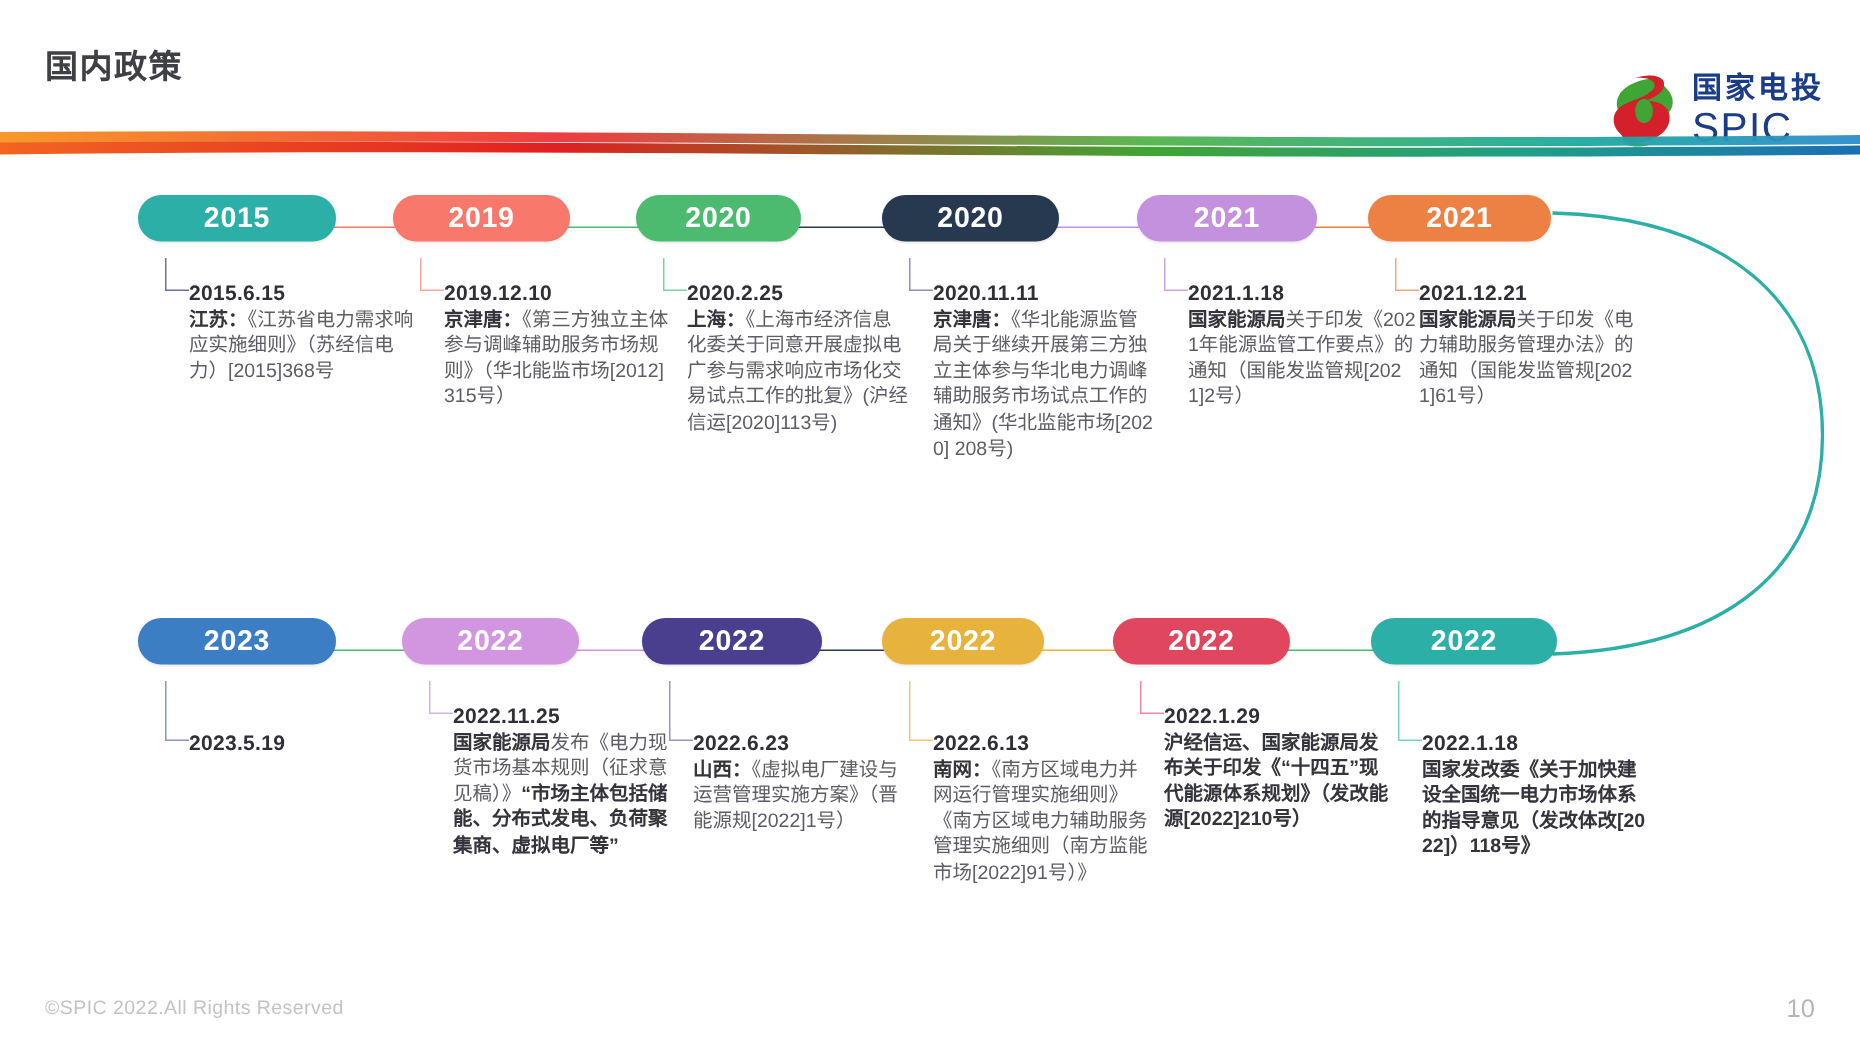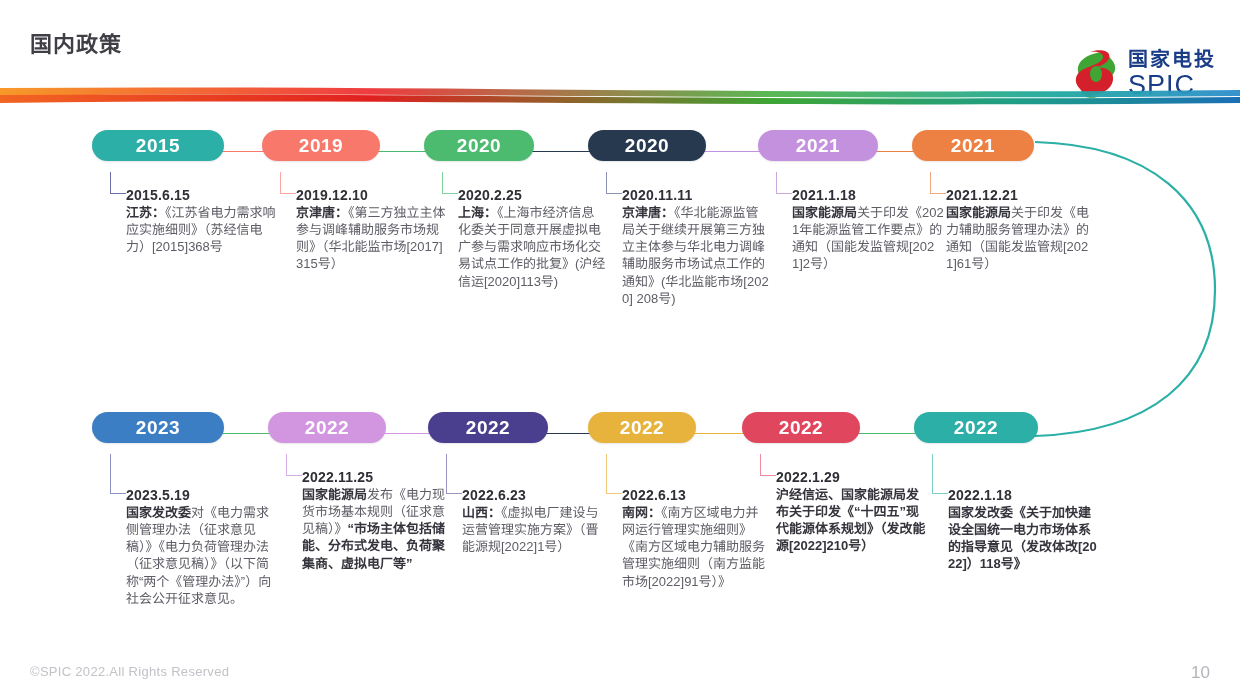--- a/index.html
+++ b/index.html
@@ -164,21 +164,21 @@
       <div class="stem-h" style="left:930px;top:63px;width:16px;background:#F0A97E;"></div>
     </div>
 
     <div class="entry" style="left:126px;top:57px;">
       <div class="date">2015.6.15</div>
       <div class="body"><b>江苏：</b><span>《江苏省电力需求响应实施细则》（苏经信电力）[2015]368号</span></div>
     </div>
 
     <div class="entry" style="left:296px;top:57px;">
       <div class="date">2019.12.10</div>
-      <div class="body"><b>京津唐：</b><span>《第三方独立主体参与调峰辅助服务市场规则》（华北能监市场[2017]315号）</span></div>
+      <div class="body"><b>京津唐：</b><span>《第三方独立主体参与调峰辅助服务市场规则》（华北能监市场[2012]315号）</span></div>
     </div>
 
     <div class="entry" style="left:458px;top:57px;width:148px;">
       <div class="date">2020.2.25</div>
       <div class="body"><b>上海：</b><span>《上海市经济信息化委关于同意开展虚拟电广参与需求响应市场化交易试点工作的批复》(沪经信运[2020]113号)</span></div>
     </div>
 
     <div class="entry" style="left:622px;top:57px;width:148px;">
       <div class="date">2020.11.11</div>
       <div class="body"><b>京津唐：</b><span>《华北能源监管局关于继续开展第三方独立主体参与华北电力调峰辅助服务市场试点工作的通知》(华北监能市场[2020] 208号)</span></div>
@@ -236,21 +236,20 @@
 
       <div class="stem" style="left:760px;top:42px;height:22px;background:#EC8C9C;"></div>
       <div class="stem-h" style="left:760px;top:63px;width:16px;background:#EC8C9C;"></div>
 
       <div class="stem" style="left:932px;top:42px;height:40px;background:#7ECFC8;"></div>
       <div class="stem-h" style="left:932px;top:81px;width:16px;background:#7ECFC8;"></div>
     </div>
 
     <div class="entry" style="left:126px;top:75px;width:148px;">
       <div class="date">2023.5.19</div>
-      <div class="body"><b>国家发改委</b><span>对《电力需求侧管理办法（征求意见稿）》《电力负荷管理办法（征求意见稿）》（以下简称“两个《管理办法》”）向社会公开征求意见。</span></div>
     </div>
 
     <div class="entry" style="left:302px;top:57px;width:150px;">
       <div class="date">2022.11.25</div>
       <div class="body"><b>国家能源局</b><span>发布《电力现货市场基本规则（征求意见稿）》</span><b>“市场主体包括储能、分布式发电、负荷聚集商、虚拟电厂等”</b></div>
     </div>
 
     <div class="entry" style="left:462px;top:75px;width:146px;">
       <div class="date">2022.6.23</div>
       <div class="body"><b>山西：</b><span>《虚拟电厂建设与运营管理实施方案》（晋能源规[2022]1号）</span></div>

